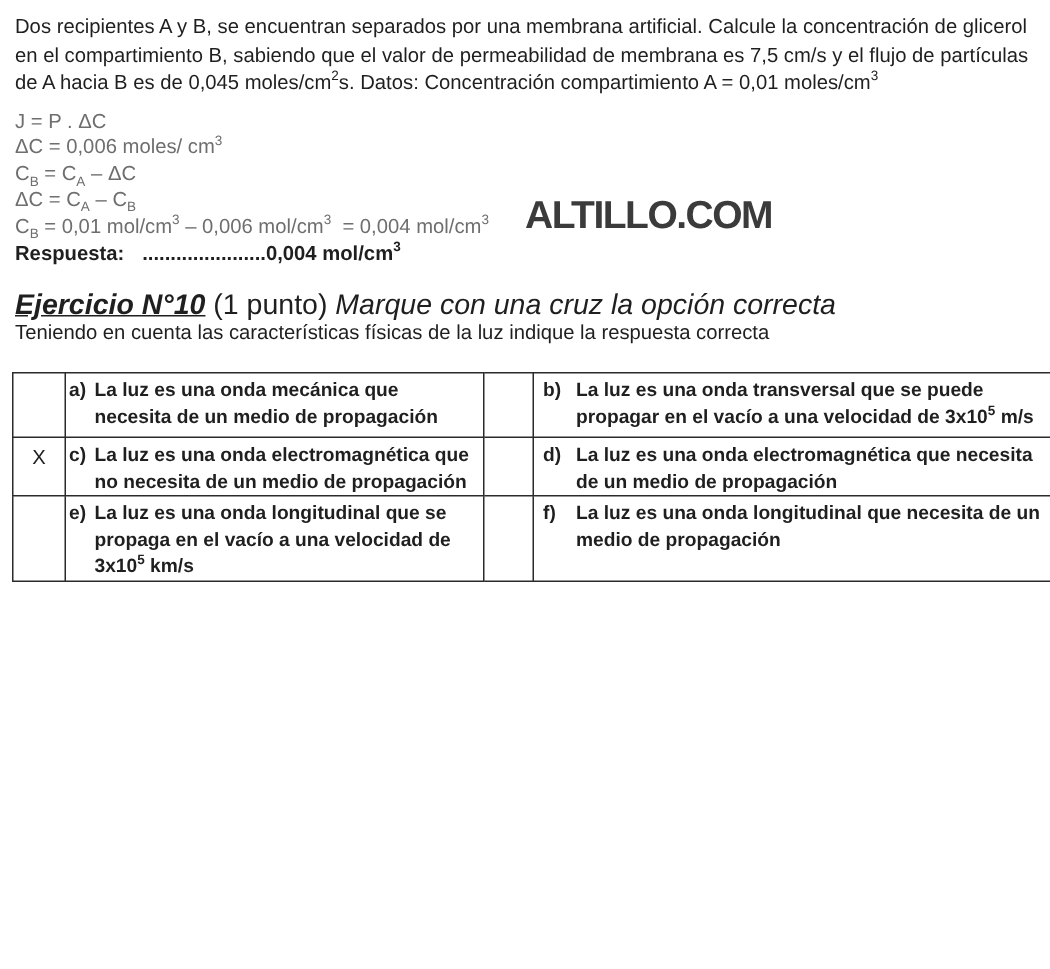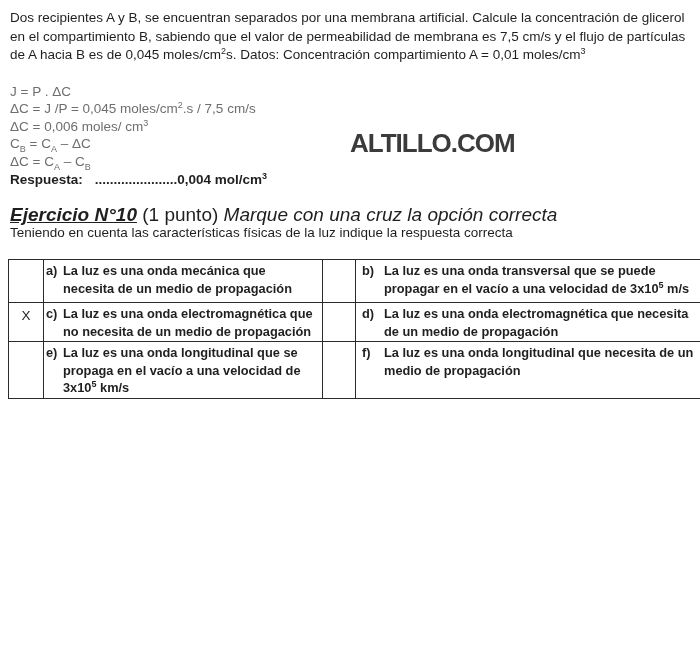--- a/index.html
+++ b/index.html
@@ -15,21 +15,21 @@
     color:var(--text);
     padding:9px 10px 0 10px; box-sizing:border-box;
     overflow:hidden; margin:0 auto;
   }
   sup{font-size:9px; vertical-align:super; line-height:0;}
   sub{font-size:9px; vertical-align:sub; line-height:0;}
   .intro{
     margin:0; width:686px;
     font-size:13.5px; line-height:18.5px;
   }
-  .solution{margin-top:18px;}
+  .solution{margin-top:7px;}
   .sol-line{
     color:var(--formula);
     font-size:13.5px; line-height:17.6px;
     white-space:nowrap;
   }
   .answer{
     font-size:13.5px; line-height:18px; font-weight:bold;
     margin-top:1px;
   }
   .ex-heading{
@@ -74,24 +74,24 @@
 </style>
 </head>
 <body>
 
 <div class="page">
 
   <p class="intro"><span>Dos recipientes A y B, se encuentran separados por una membrana artificial. Calcule la concentración de glicerol en el compartimiento B, sabiendo que el valor de permeabilidad de membrana es 7,5 cm/s y el flujo de partículas de A hacia B es de 0,045 moles/cm</span><sup>2</sup><span>s. Datos: Concentración compartimiento A = 0,01 moles/cm</span><sup>3</sup></p>
 
   <div class="solution">
     <div class="sol-line"><span>J = P . ΔC</span></div>
-    <div class="sol-line"><span>ΔC = J /P = 0,045 moles/cm</span><sup>2</sup><span>.s / 7,5 cm/s</span></div>
     <div class="sol-line"><span>ΔC = 0,006 moles/ cm</span><sup>3</sup></div>
     <div class="sol-line"><span>C</span><sub>B</sub><span> = C</span><sub>A</sub><span> – ΔC</span></div>
     <div class="sol-line"><span>ΔC = C</span><sub>A</sub><span> – C</span><sub>B</sub></div>
+    <div class="sol-line"><span>C</span><sub>B</sub><span> = 0,01 mol/cm</span><sup>3</sup><span> – 0,006 mol/cm</span><sup>3</sup><span> &nbsp;= 0,004 mol/cm</span><sup>3</sup></div>
   </div>
 
   <div class="answer"><span>Respuesta:</span><span>......................0,004 mol/cm</span><sup>3</sup></div>
 
   <div class="ex-heading">
     <span class="ex-title">Ejercicio N°10</span><span class="ex-points"> (1 punto) </span><span class="ex-instruction">Marque con una cruz la opción correcta</span>
   </div>
   <div class="ex-subtitle">Teniendo en cuenta las características físicas de la luz indique la respuesta correcta</div>
 
   <table class="options-table">

